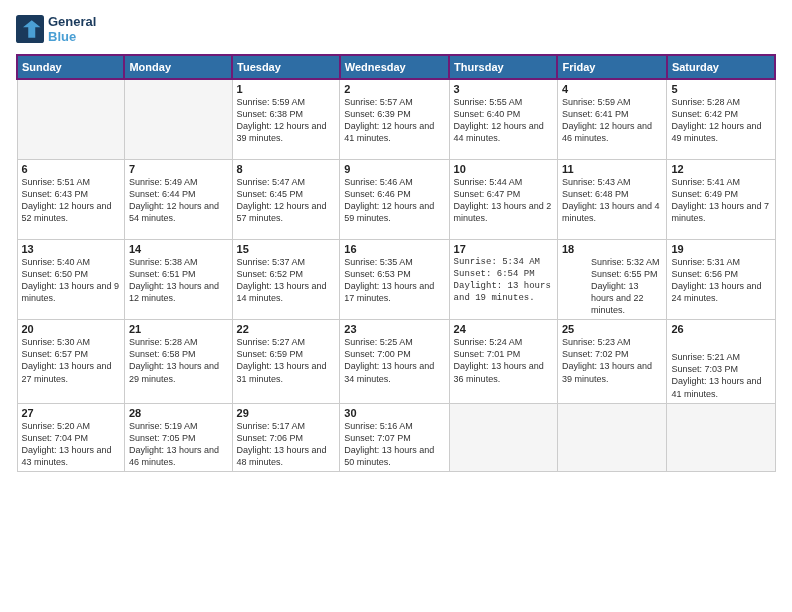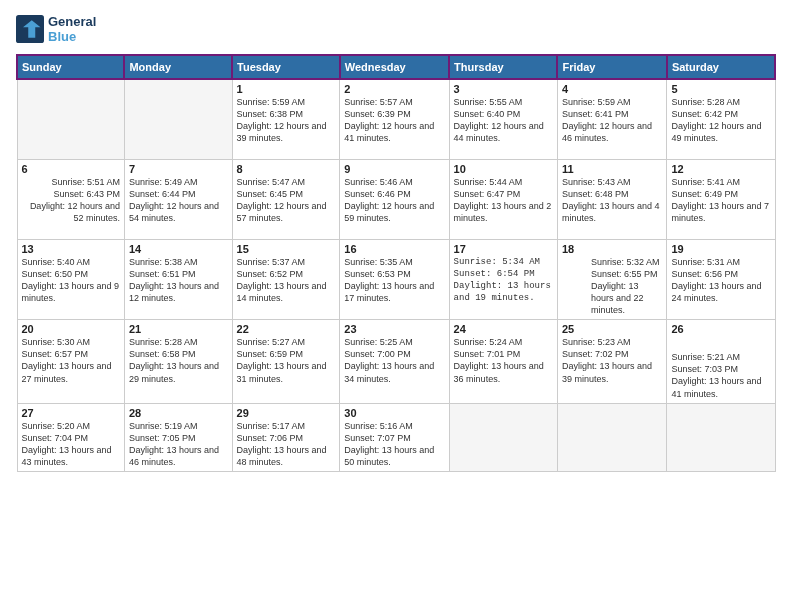--- a/index.html
+++ b/index.html
@@ -153,21 +153,21 @@
           <td>
             <div class="day-num">5</div>
             <div class="day-info" style="white-space: pre-line;">Sunrise: 5:28 AM
 Sunset: 6:42 PM
 Daylight: 12 hours and 49 minutes.</div>
           </td>
         </tr>
         <tr class="week-row">
           <td>
             <div class="day-num">6</div>
-            <div class="day-info" style="white-space: pre-line; text-align: right;">Sunrise: 5:51 AM
+            <div class="day-info" style="white-space: pre-line;">Sunrise: 5:51 AM
 Sunset: 6:43 PM
 Daylight: 12 hours and 52 minutes.</div>
           </td>
           <td>
             <div class="day-num">7</div>
             <div class="day-info" style="white-space: pre-line;">Sunrise: 5:49 AM
 Sunset: 6:44 PM
 Daylight: 12 hours and 54 minutes.</div>
           </td>
           <td>

